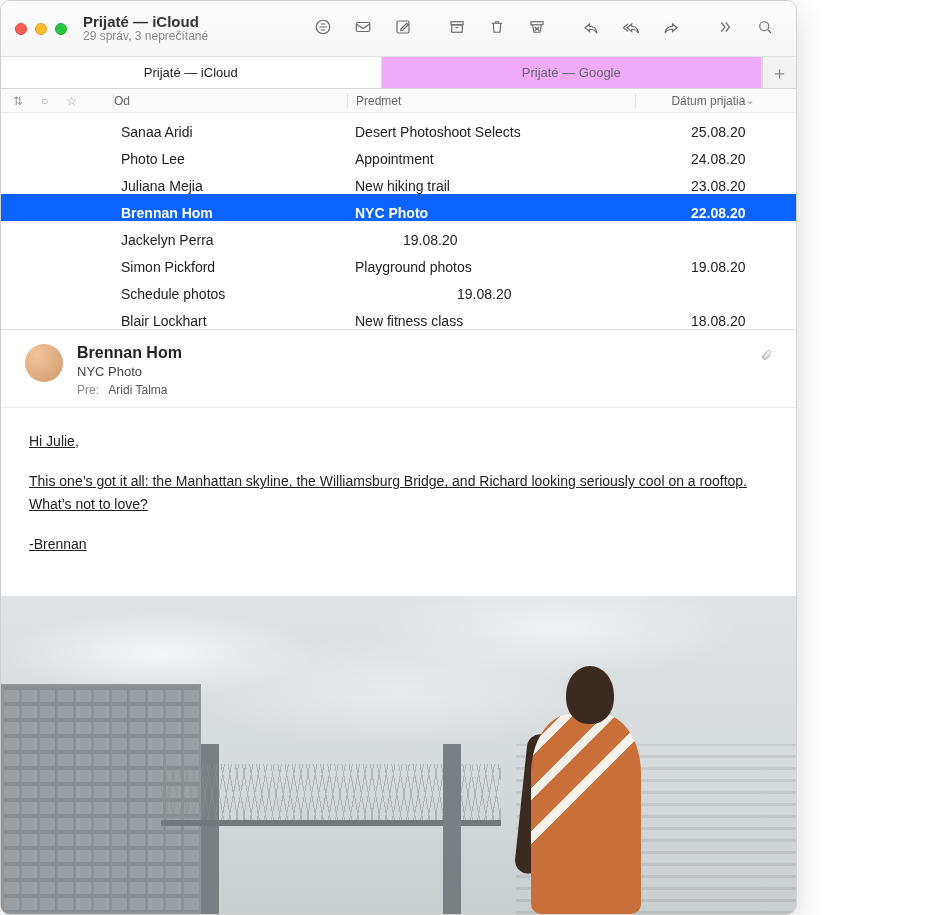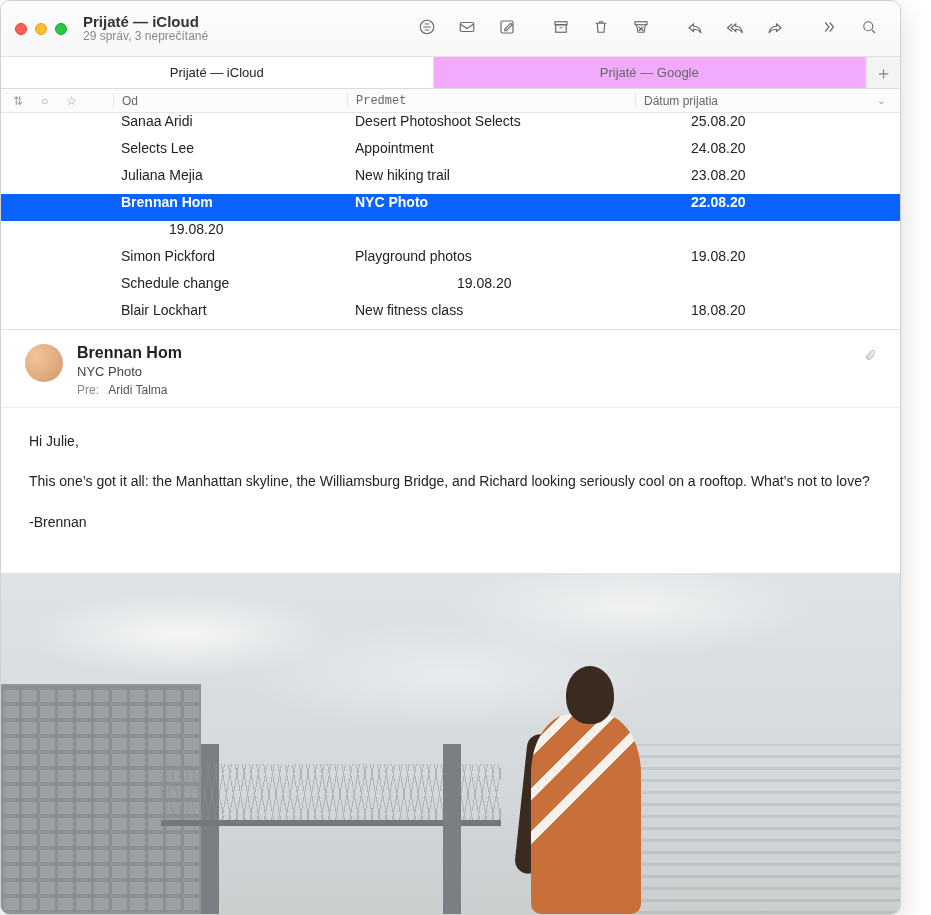--- a/index.html
+++ b/index.html
@@ -1,17 +1,17 @@
 <!DOCTYPE html>
 <html><head>
 <meta charset="utf-8">
 <style>
   * { margin:0; padding:0; box-sizing:border-box; font-family:-apple-system,BlinkMacSystemFont,"Helvetica Neue",sans-serif; }
   body { background:#fff; }
-  .window { width:901px; height:915px; border:1px solid #d0d0d0; border-radius:10px; overflow:hidden; display:flex; flex-direction:column; background:#fff; box-shadow:0 10px 30px rgba(0,0,0,.15);}
+  .window { width:797px; height:915px; border:1px solid #d0d0d0; border-radius:10px; overflow:hidden; display:flex; flex-direction:column; background:#fff; box-shadow:0 10px 30px rgba(0,0,0,.15);}
   
   .titlebar { height:56px; display:flex; align-items:center; background:linear-gradient(#fdfdfd,#f7f7f7); border-bottom:1px solid #e1e1e1; padding:0 14px; }
   .traffic { display:flex; gap:8px; margin-right:16px;}
   .dot { width:12px; height:12px; border-radius:50%; }
   .dot.red{background:#ff5f57;border:1px solid #e24238;}
   .dot.yellow{background:#febc2e;border:1px solid #e0a127;}
   .dot.green{background:#28c840;border:1px solid #1fa532;}
   .title-block{ display:flex; flex-direction:column; line-height:1.15; min-width:180px;}
   .title-main{ font-weight:700; font-size:15px; color:#333;}
   .title-sub{ font-size:12px; color:#888;}
@@ -21,48 +21,48 @@
   .tbtn svg{ width:18px; height:18px; stroke:#6a6a6a; fill:none; stroke-width:1.6;}
   
   .tabs{ height:32px; display:flex; background:#f3f3f3; border-bottom:1px solid #dcdcdc;}
   .tab{ flex:1; display:flex; align-items:center; justify-content:center; font-size:13px; color:#555; border-right:1px solid #dcdcdc; cursor:pointer;}
   .tab.active{ background:#fff; font-weight:500; color:#222;}
   .tab.inactive{ background:#f0abfc; color:#666;}
   .tab-add{ width:34px; display:flex; align-items:center; justify-content:center; color:#888; cursor:pointer; border-left:1px solid #dcdcdc; font-size:18px;}
   
   .cols{ height:24px; display:flex; align-items:center; font-size:12px; color:#666; background:#fbfbfb; border-bottom:1px solid #e5e5e5; padding-left:12px;}
   .col-icons{ width:100px; display:flex; align-items:center; gap:18px; color:#9a9a9a;}
-  .col-from{ width:234px; border-left:1px solid #e5e5e5; padding-left:8px;}
-  .col-subj{ width:288px; border-left:1px solid #e5e5e5; padding-left:8px;font-family:Liberation Mono, monospace;}
-  .col-date{ flex:1; border-left:1px solid #e5e5e5; padding-left:8px; display:flex; align-items:center; justify-content:space-between; padding-right:14px;}
+  .col-from{ width:234px; border-left:1px solid #e5e5e5; padding-left:0;}
+  .col-subj{ width:288px; border-left:1px solid #e5e5e5; padding-left:8px;}
+  .col-date{ flex:1; border-left:1px solid #e5e5e5; padding-left:8px; display:flex; align-items:center; justify-content:center; padding-right:14px;}
   .chev{ font-size:11px; color:#9a9a9a;}
   
   .msglist{ overflow:hidden;}
-  .row{ height:27px; display:flex; align-items:flex-start; font-size:14px; color:#222; padding-left:12px; cursor:pointer;}
+  .row{ height:27px; display:flex; align-items:flex-end; font-size:14px; color:#222; padding-left:12px; cursor:pointer;}
   .row .spacer{ width:100px;}
   .row .from{ width:234px; padding-left:8px;}
   .row .subj{ width:288px; padding-left:8px;}
   .row .date{ flex:1; padding-left:8px;margin-left:48px;}
   .row.selected{ background:#0a63ff; color:#fff;}
   .row.selected .from,.row.selected .subj,.row.selected .date{ font-weight:600;}
   
   .preview{ border-top:1px solid #e2e2e2; flex:1; display:flex; flex-direction:column; overflow:hidden;}
   .phead{ padding:14px 24px 10px 24px; display:flex; gap:14px; border-bottom:1px solid #eee;}
   .avatar{ width:38px; height:38px; border-radius:50%; background:radial-gradient(circle at 30% 30%,#f2c49b,#d09a6a); flex-shrink:0;}
   .pinfo{ flex:1;}
   .pfrom{ font-weight:700; font-size:16px; color:#222;}
   .psubj{ font-size:13px; color:#444; margin-top:2px;}
   .pto{ font-size:12px; color:#888; margin-top:4px;}
   .pto .toname{ color:#555; margin-left:6px;}
   .pmeta{ text-align:right; font-size:12px; color:#888; line-height:1.6;}
   .pmeta .folder{ display:inline-flex; align-items:center; gap:4px; margin-right:12px;}
   .pmeta svg{ width:12px; height:12px; stroke:#999; fill:none; stroke-width:1.6;}
   .attach-ic{ text-align:right; margin-top:4px;}
   .pbody{ padding:22px 28px; font-size:14px; color:#222; line-height:1.6;}
-  .pbody p{ margin-bottom:18px;}
+  .pbody p{ margin-bottom:18px;text-decoration:underline;}
   
   .photo{ flex:1; position:relative; overflow:hidden; background:linear-gradient(#dfe3e5 0%,#d5dadd 55%,#c9cecf 100%);}
   .bridge{ position:absolute; left:160px; bottom:0; width:340px; height:170px;}
   .bridge::before,.bridge::after{ content:""; position:absolute; bottom:0; width:18px; background:#7a7f83; height:170px;}
   .bridge::before{ left:40px;}
   .bridge::after{ right:40px;}
   .cables{ position:absolute; bottom:90px; left:0; right:0; height:60px;
     background:
       repeating-linear-gradient(100deg, transparent 0 6px, #8d9194 6px 7px),
       repeating-linear-gradient(80deg, transparent 0 6px, #8d9194 6px 7px);
@@ -209,49 +209,50 @@
 
   <div class="msglist" id="msglist">
       <div class="row">
         <div class="spacer"></div>
         <div class="from">Sanaa Aridi</div>
         <div class="subj">Desert Photoshoot Selects</div>
         <div class="date">25.08.20</div>
       </div>
       <div class="row">
         <div class="spacer"></div>
-        <div class="from">Selects Lee</div>
+        <div class="from">Photo Lee</div>
         <div class="subj">Appointment</div>
         <div class="date">24.08.20</div>
       </div>
       <div class="row">
         <div class="spacer"></div>
         <div class="from">Juliana Mejia</div>
         <div class="subj">New hiking trail</div>
         <div class="date">23.08.20</div>
       </div>
       <div class="row selected">
         <div class="spacer"></div>
         <div class="from">Brennan Hom</div>
         <div class="subj">NYC Photo</div>
         <div class="date">22.08.20</div>
       </div>
       <div class="row">
         <div class="spacer"></div>
+        <div class="from">Jackelyn Perra</div>
         <div class="date">19.08.20</div>
       </div>
       <div class="row">
         <div class="spacer"></div>
         <div class="from">Simon Pickford</div>
         <div class="subj">Playground photos</div>
         <div class="date">19.08.20</div>
       </div>
       <div class="row">
         <div class="spacer"></div>
-        <div class="subj">Schedule change</div>
+        <div class="subj">Schedule photos</div>
         <div class="date">19.08.20</div>
       </div>
       <div class="row">
         <div class="spacer"></div>
         <div class="from">Blair Lockhart</div>
         <div class="subj">New fitness class</div>
         <div class="date">18.08.20</div>
       </div>
     </div>
 

